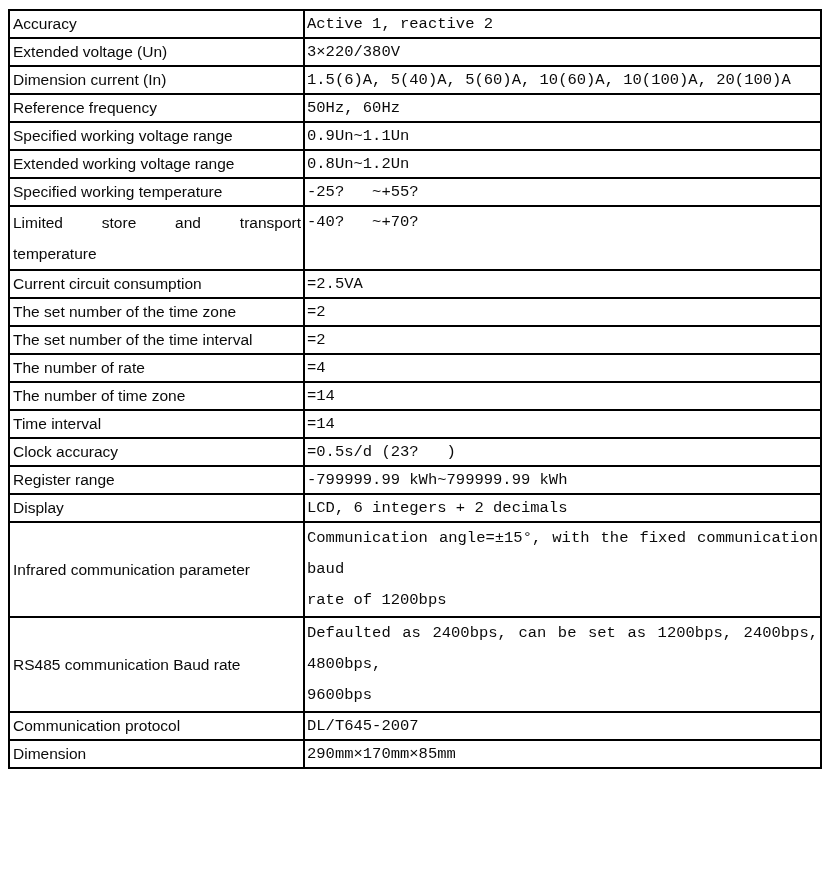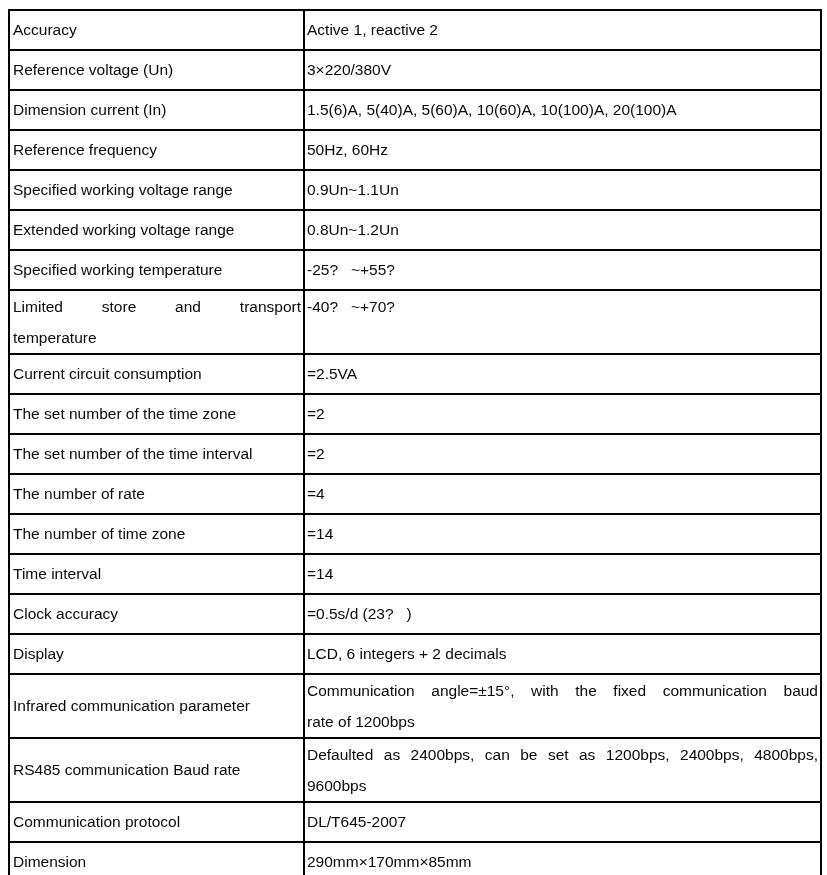--- a/index.html
+++ b/index.html
@@ -27,22 +27,23 @@
     font-size: 15.5px;
     line-height: 20px;
     padding: 0 2px 0 3px;
     vertical-align: middle;
     overflow: hidden;
     white-space: pre-wrap;
     color: #0a0a0a;
   }
   .spec-table td.val {
     padding-left: 2px;
+    font-family: Liberation Mono, monospace;
   }
-  tr.r-s { height: 40px; }
+  tr.r-s { height: 28px; }
   tr.r-d { height: 63px; }
   td.vtop { vertical-align: top; }
   td.lh { line-height: 31px; }
   
   .jline {
     text-align: justify;
     text-align-last: justify;
     white-space: normal;
   }
 </style>
@@ -53,21 +54,21 @@
   <colgroup>
     <col style="width:295px">
     <col style="width:517px">
   </colgroup>
   <tbody>
     <tr class="r-s">
       <td>Accuracy</td>
       <td class="val">Active 1, reactive 2</td>
     </tr>
     <tr class="r-s">
-      <td>Reference voltage (Un)</td>
+      <td>Extended voltage (Un)</td>
       <td class="val">3×220/380V</td>
     </tr>
     <tr class="r-s">
       <td>Dimension current (In)</td>
       <td class="val">1.5(6)A, 5(40)A, 5(60)A, 10(60)A, 10(100)A, 20(100)A</td>
     </tr>
     <tr class="r-s">
       <td>Reference frequency</td>
       <td class="val">50Hz, 60Hz</td>
     </tr>
@@ -109,20 +110,24 @@
     </tr>
     <tr class="r-s">
       <td>Time interval</td>
       <td class="val">=14</td>
     </tr>
     <tr class="r-s">
       <td>Clock accuracy</td>
       <td class="val">=0.5s/d (23?   )</td>
     </tr>
     <tr class="r-s">
+      <td>Register range</td>
+      <td class="val">-799999.99 kWh~799999.99 kWh</td>
+    </tr>
+    <tr class="r-s">
       <td>Display</td>
       <td class="val">LCD, 6 integers + 2 decimals</td>
     </tr>
     <tr class="r-d">
       <td>Infrared communication parameter</td>
       <td class="val vtop lh"><div class="jline">Communication angle=±15°, with the fixed communication baud</div><div>rate of 1200bps</div></td>
     </tr>
     <tr class="r-d">
       <td>RS485 communication Baud rate</td>
       <td class="val vtop lh"><div class="jline">Defaulted as 2400bps, can be set as 1200bps, 2400bps, 4800bps,</div><div>9600bps</div></td>

